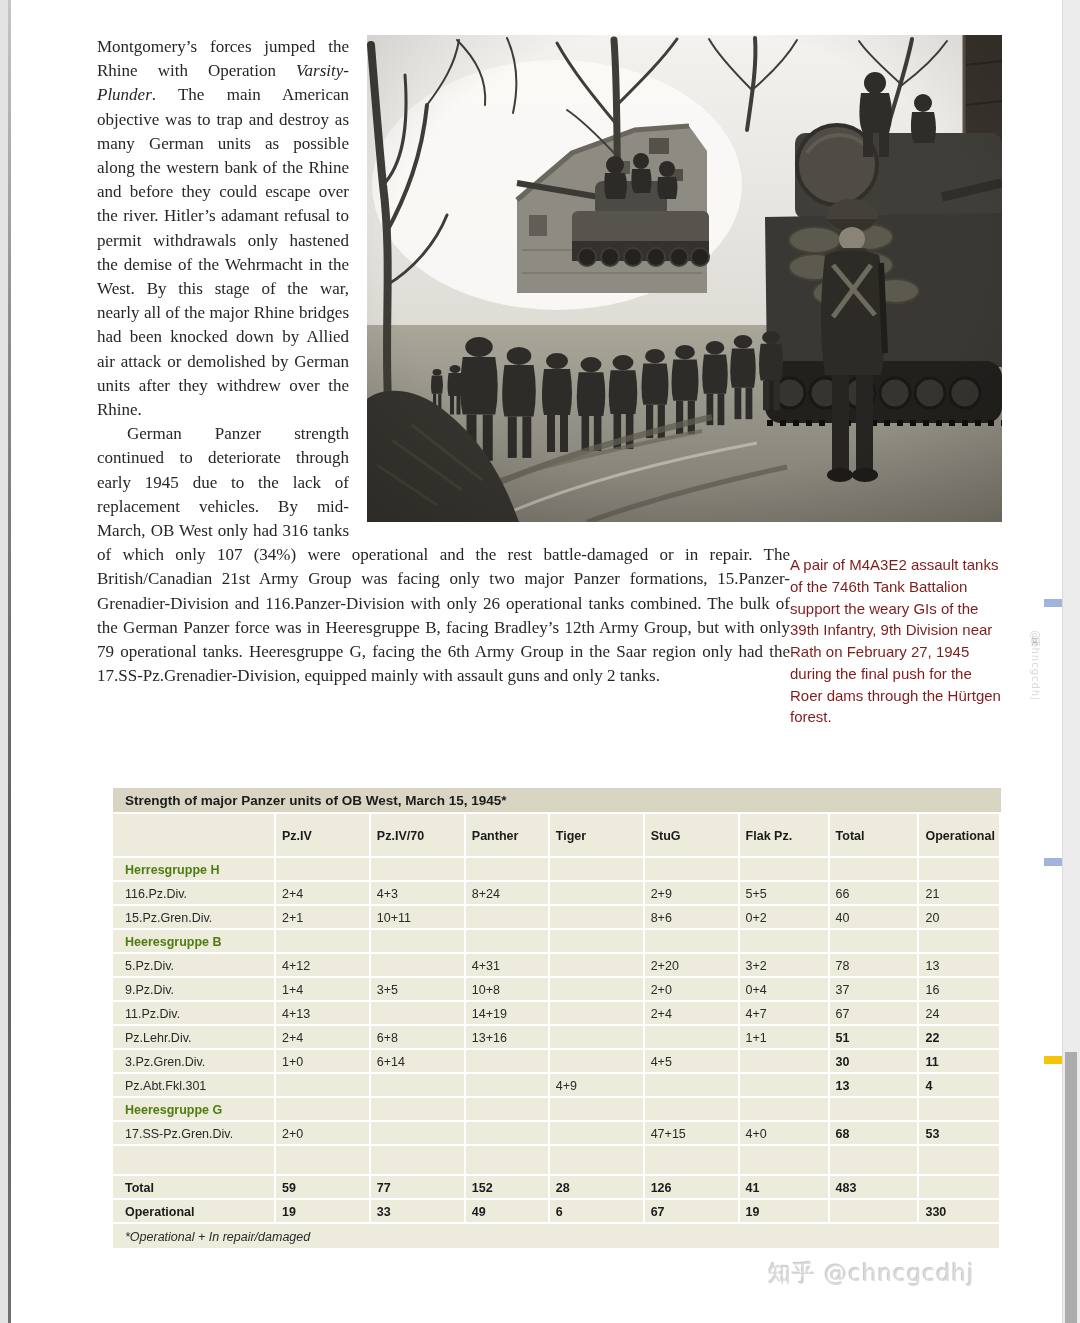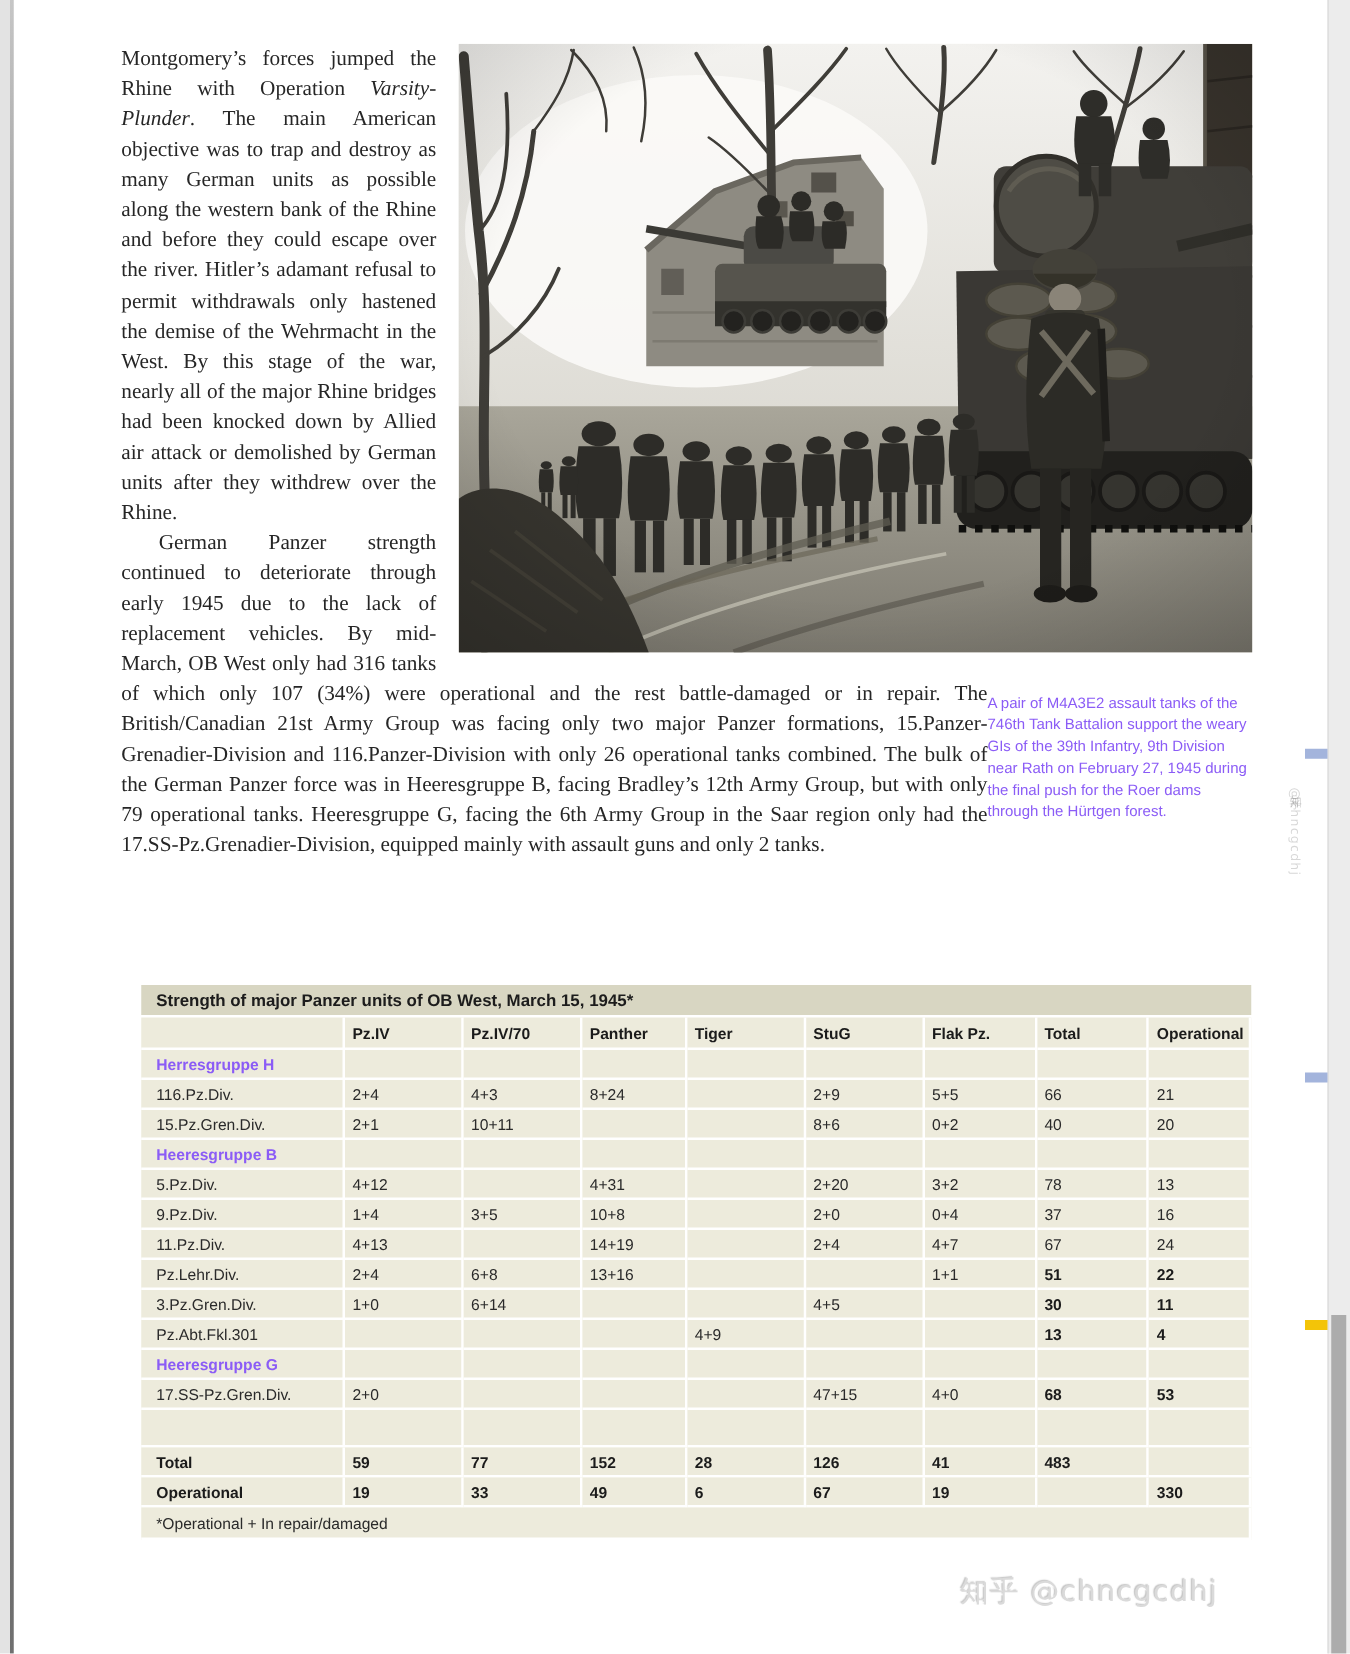--- a/index.html
+++ b/index.html
@@ -32,48 +32,48 @@
     white-space:nowrap;
   }
 
   
   .content { position:absolute; left:97px; top:35px; width:905px; height:753px; overflow:hidden; }
   .photo-float { float:right; width:635px; height:487px; margin-left:18px; margin-bottom:6px; }
   .photo-frame { width:635px; height:487px; background:#d8d6d0; }
   .photo-frame svg { display:block; width:100%; height:100%; }
   .caption-float {
     float:right; clear:right; width:212px; margin-top:26px; 
-    font-family:"Liberation Sans", sans-serif; font-size:12px; line-height:1.45;
-    color:#8b5cf6;
+    font-family:"Liberation Sans", sans-serif; font-size:15px; line-height:1.45;
+    color:#7f1d1d;
   }
   .body-para {
     font-size:17px; line-height:24.2px; text-align:justify; color:#262626;
   }
   .body-para .ital { font-style:italic; }
   .body-para.indent { text-indent:30px; }
 
   
   .table-wrap { position:absolute; left:113px; top:788px; width:888px;
                 font-family:"Liberation Sans", sans-serif; }
   .table-title {
     background:#d8d6c2; color:#1c1c1c; font-weight:bold; font-size:13.5px;
     padding:5px 0 4px 12px; margin-bottom:2px;
   }
   table.panzer { width:888px; border-collapse:separate; border-spacing:0; }
   table.panzer th, table.panzer td {
     background:#edebdc; border-right:2px solid #ffffff; border-bottom:2px solid #ffffff;
     font-size:12.5px; color:#2a2a2a; text-align:left; padding:4px 4px 3px 6px;
     height:24px; vertical-align:middle; white-space:nowrap;
   }
-  table.panzer th { font-weight:bold; color:#1b1b1b; height:26px; }
+  table.panzer th { font-weight:bold; color:#1b1b1b; height:44px; }
   table.panzer th:first-child, table.panzer td:first-child { padding-left:12px; }
   table.panzer td.b, table.panzer tr.total-row td { font-weight:bold; color:#1b1b1b; }
-  table.panzer tr.group-row td:first-child { font-weight:bold; color:#8b5cf6; }
+  table.panzer tr.group-row td:first-child { font-weight:bold; color:#4d7c0f; }
   table.panzer tr.empty-row td { height:30px; }
-  table.panzer td.footnote { height:26px; }
+  table.panzer td.footnote { font-style:italic; height:26px; }
 </style>
 </head>
 <body>
 
 <div class="page">
 
   <div class="left-strip"></div>
   <div class="left-line"></div>
 
   <div class="content">

